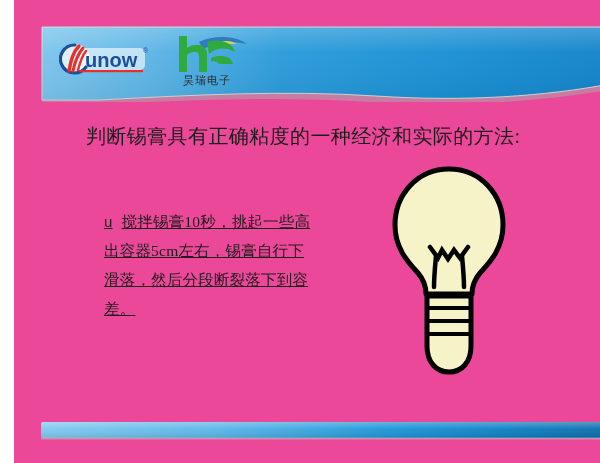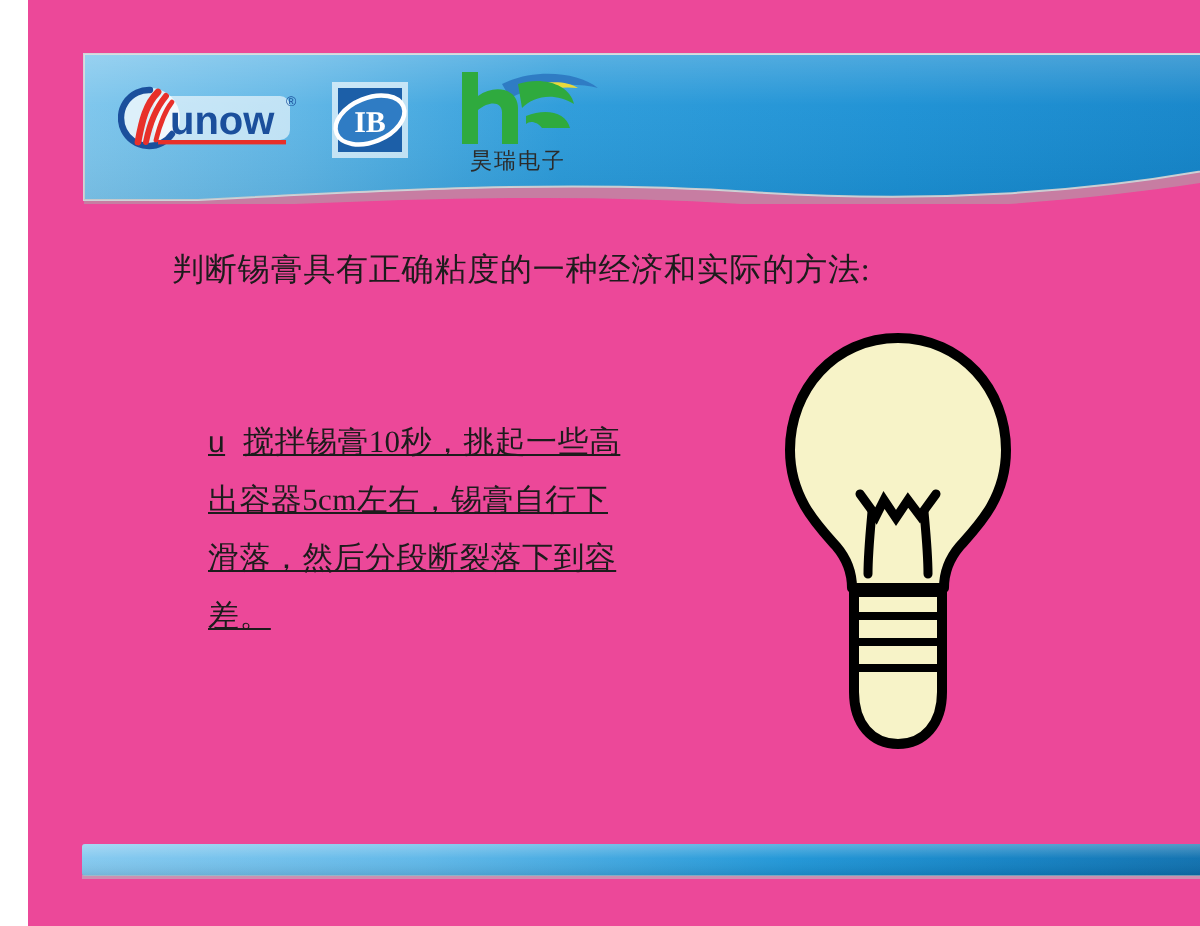--- a/index.html
+++ b/index.html
@@ -71,21 +71,21 @@
     text-align: right;
   }
   .logo-hr svg { display: block; }
 
   
   .slide-title {
     position: absolute;
     left: 72px;
     top: 124px;
     width: 470px;
-    font-size: 16px;
+    font-size: 20px;
     line-height: 24px;
     color: #1c1c1c;
     font-family: "Liberation Serif", "DejaVu Serif", serif;
     letter-spacing: 0.4px;
     white-space: nowrap;
   }
 
   
   .body-block {
     position: absolute;
@@ -170,28 +170,20 @@
         <path d="M24,8 C19,14 16,21 14,31" stroke="#e8302a" stroke-width="3" fill="none" stroke-linecap="round"></path>
         <path d="M27,11 C23,16 21,22 19,30" stroke="#e8302a" stroke-width="2.4" fill="none" stroke-linecap="round"></path>
 
         <text x="26" y="27" font-family="'Liberation Sans', sans-serif" font-size="20" font-weight="bold" fill="#1b4f9c">unow</text>
         <text x="84" y="13" font-family="'Liberation Sans', sans-serif" font-size="7" fill="#1b4f9c">®</text>
 
         <rect x="20" y="30" width="64" height="2.2" fill="#e8302a"></rect>
       </svg>
     </div>
 
-    <div class="logo-ib">
-      <svg width="44" height="44" viewBox="0 0 44 44" xmlns="http://www.w3.org/2000/svg">
-        <rect x="3" y="3" width="38" height="38" fill="#ffffff" opacity="0.65"></rect>
-        <rect x="6" y="6" width="32" height="32" fill="#1c5fa8"></rect>
-        <ellipse cx="22" cy="22" rx="18" ry="11" transform="rotate(-22 22 22)" fill="#2f7cc4" stroke="#ffffff" stroke-width="2.2"></ellipse>
-        <text x="22" y="28" text-anchor="middle" font-family="'Liberation Serif', serif" font-size="15" font-weight="bold" fill="#ffffff">IB</text>
-      </svg>
-    </div>
 
     <div class="logo-hr">
       <svg width="88" height="56" viewBox="0 0 88 56" xmlns="http://www.w3.org/2000/svg">
 
         <path d="M36,10 C52,2 74,4 84,12 C72,9 54,10 40,17 Z" fill="#2f7cc4"></path>
 
         <path d="M46,13 C56,8 68,8 74,12 C64,11 54,13 48,17 Z" fill="#e8d93c"></path>
 
         <path d="M16,4 L24,4 L24,40 L16,40 Z" fill="#2faa3e"></path>
         <path d="M24,16 C32,10 44,12 44,22 L44,40 L36,40 L36,24 C36,19 30,18 24,23 Z" fill="#2faa3e"></path>

